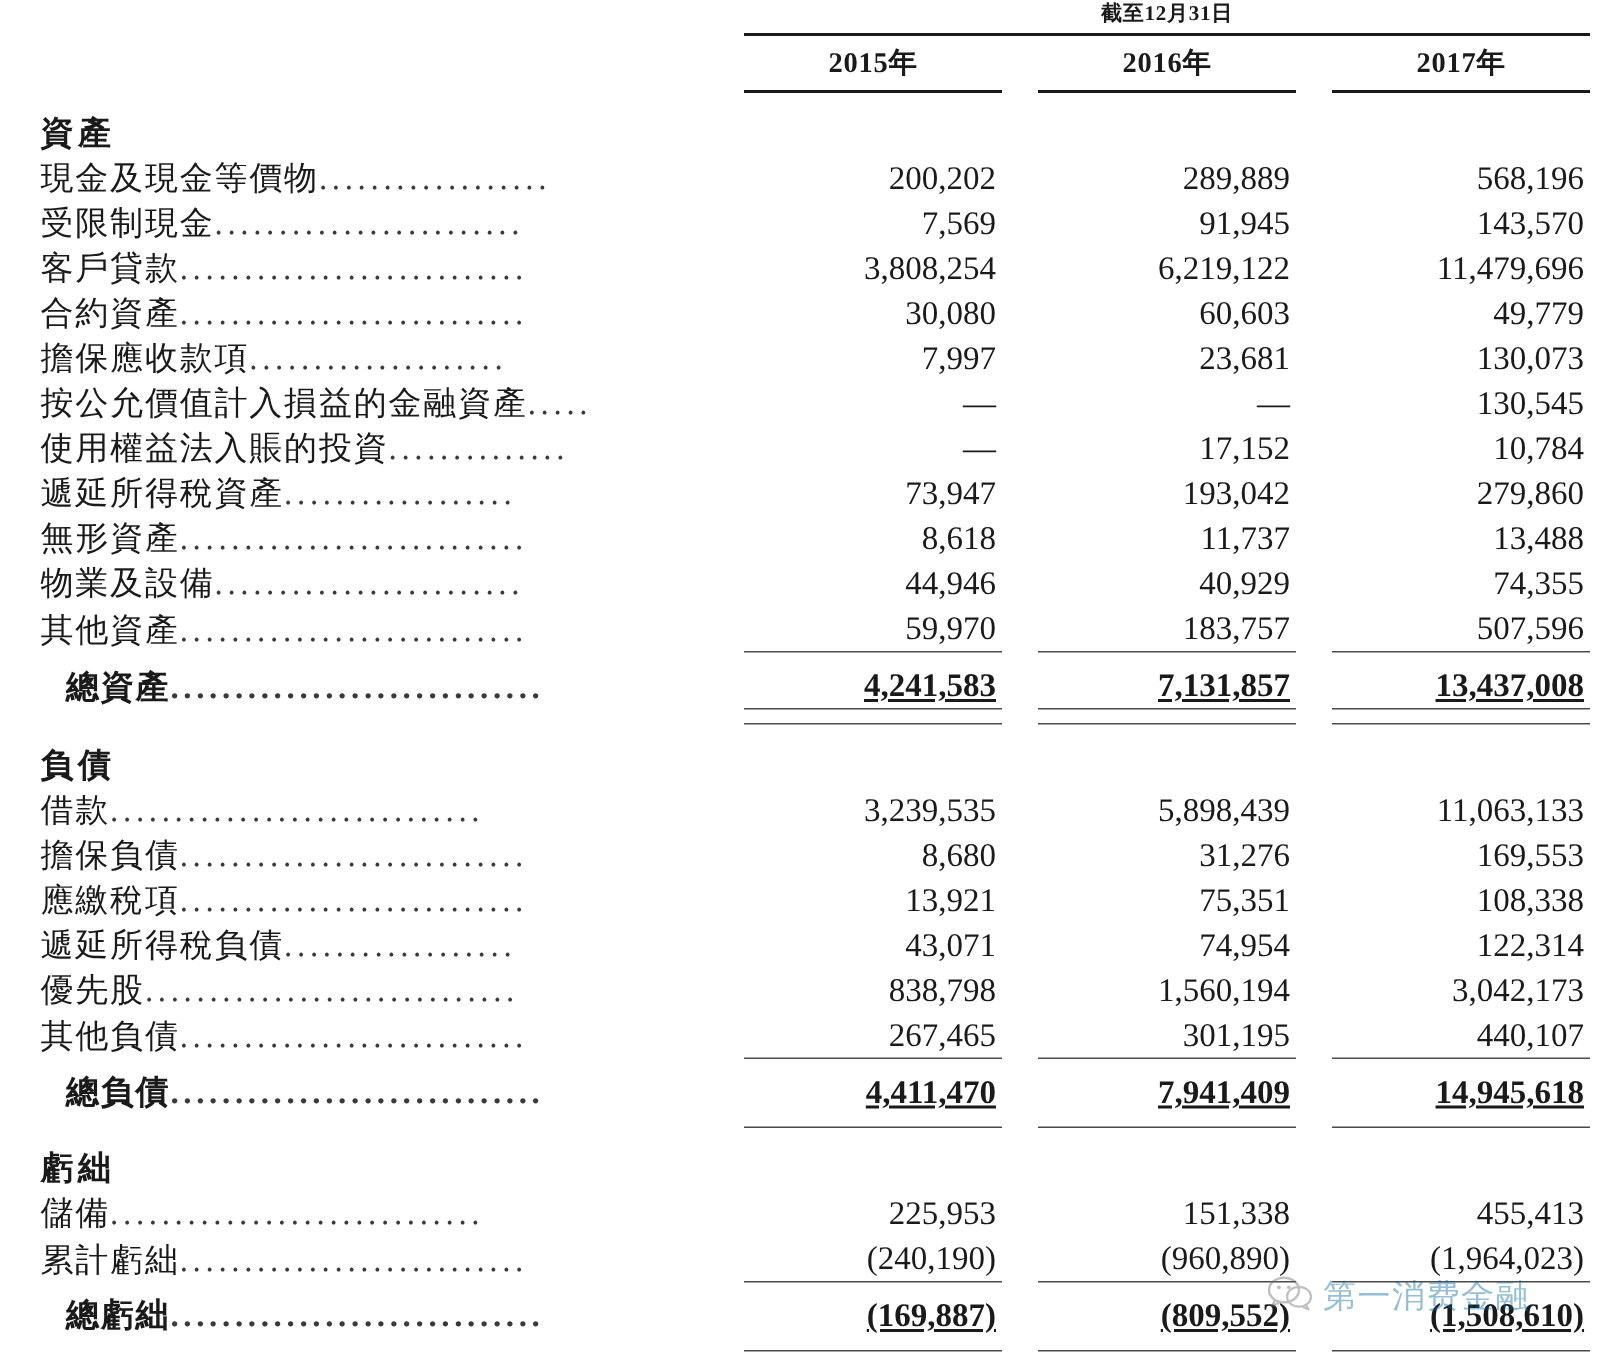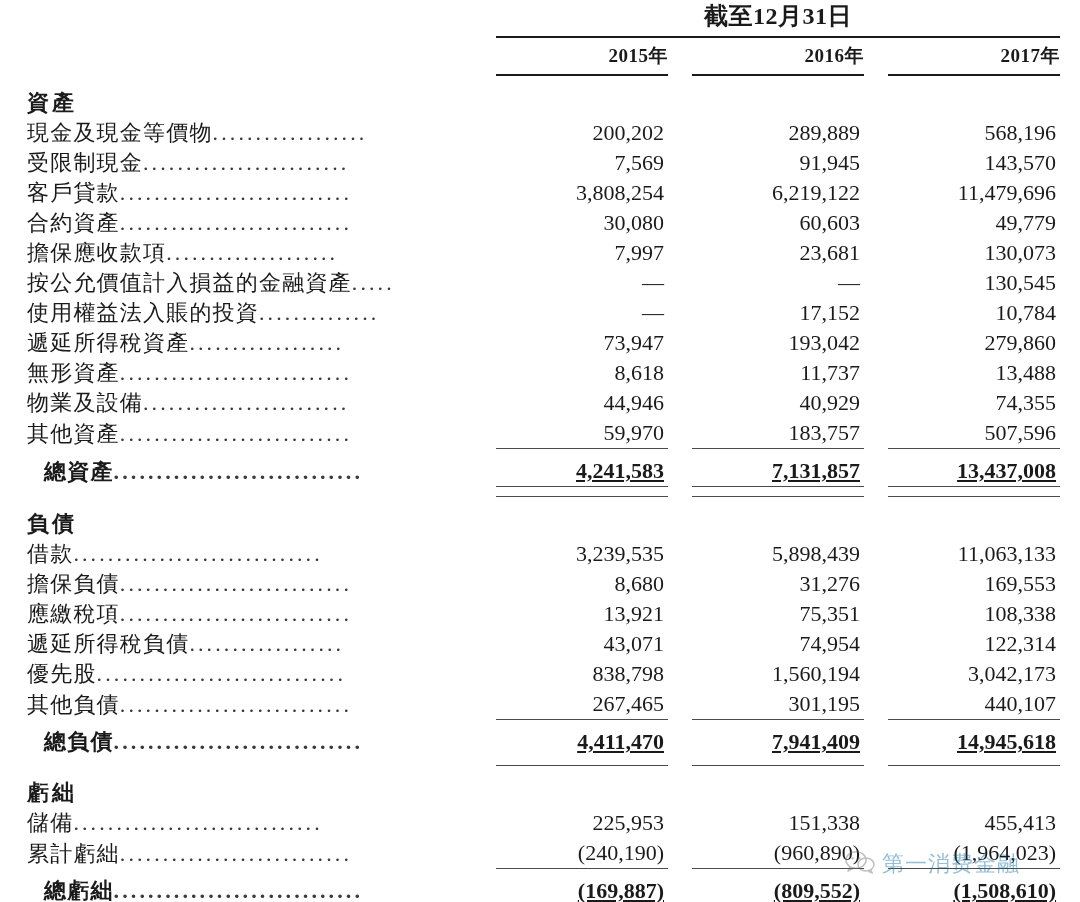--- a/index.html
+++ b/index.html
@@ -34,30 +34,30 @@
   col.c-label { width: 496px; }
   col.c-num   { width: 172px; }
   col.c-sp    { width: 24px; }
 
   td, th { padding: 0; vertical-align: bottom; }
 
   
   .hdr-title-cell {
     text-align: center;
     font-weight: bold;
-    font-size: 24px;
+    font-size: 14px;
     padding-bottom: 4px;
     letter-spacing: 0.5px;
   }
   .rule-span {
     height: 0;
     border-bottom: 2.6px solid #1a1a1a;
   }
   .hdr-year {
-    text-align: right;
+    text-align: center;
     font-weight: bold;
     font-size: 19px;
     padding-top: 5px;
     padding-bottom: 5px;
     letter-spacing: 0.5px;
   }
   .hdr-underline {
     height: 0;
     border-bottom: 2.6px solid #1a1a1a;
   }

